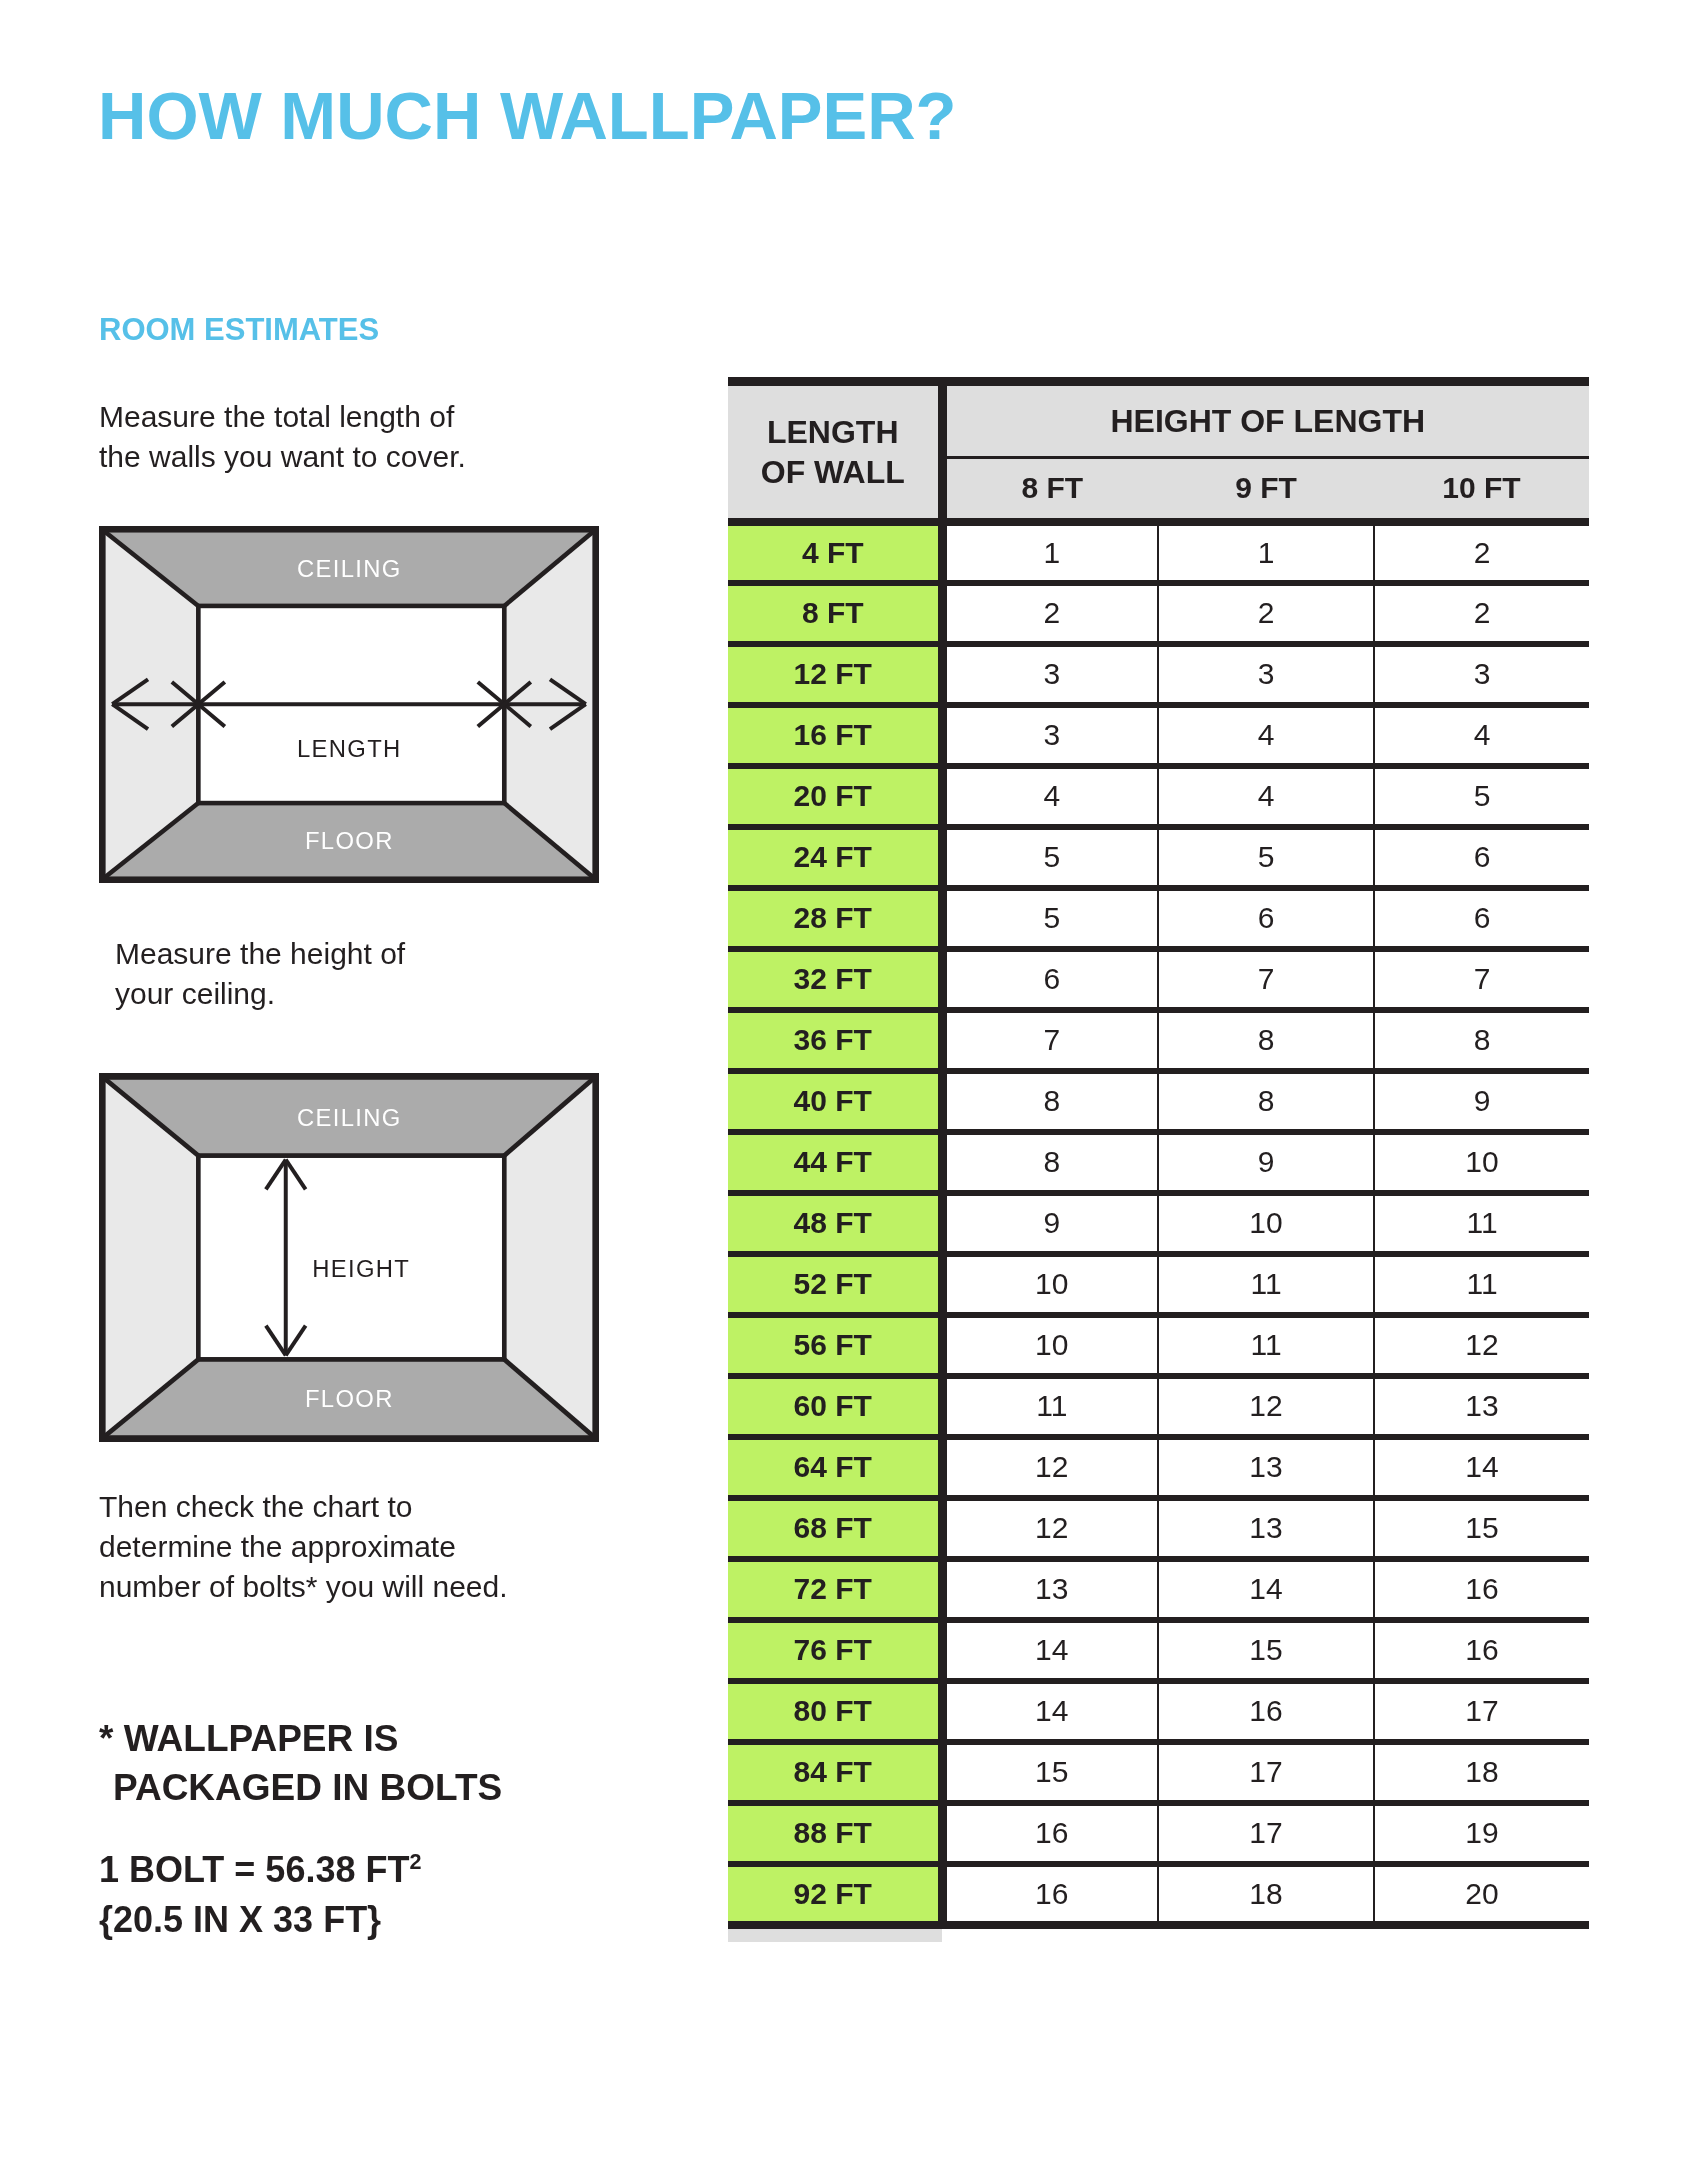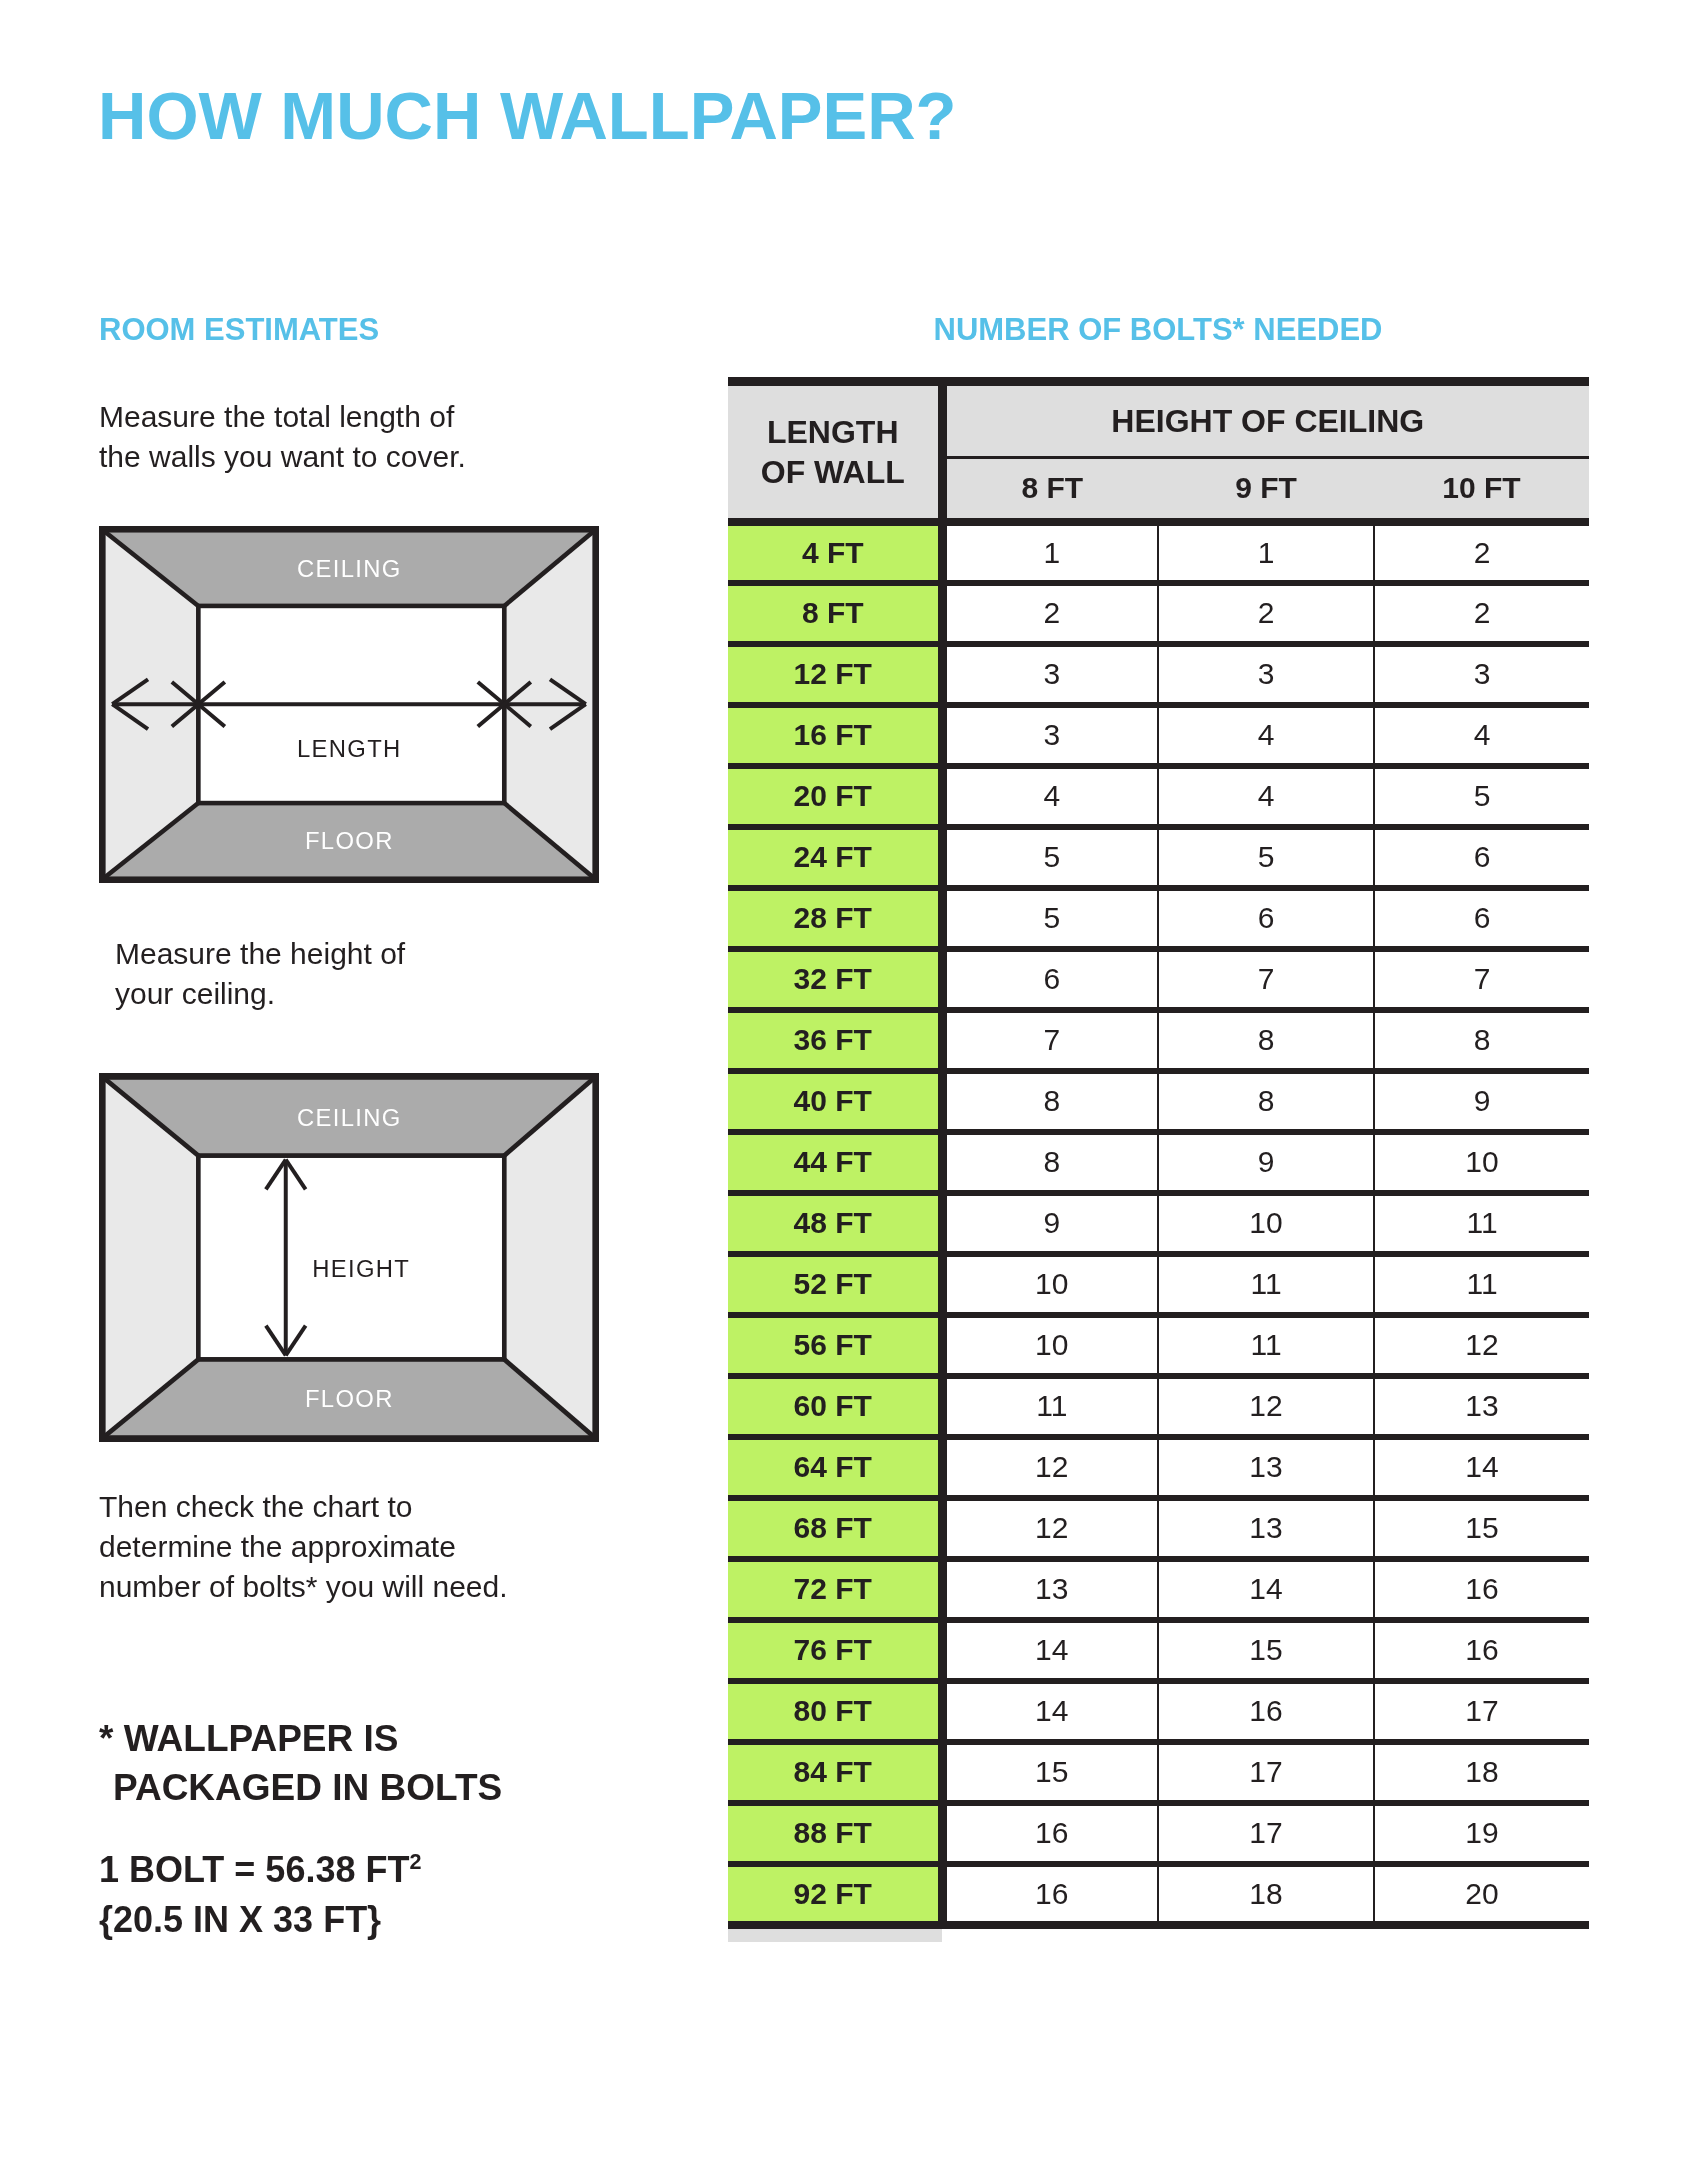--- a/index.html
+++ b/index.html
@@ -148,35 +148,34 @@
   <div class="footnote">
     <div>* WALLPAPER IS</div>
     <div class="indent">PACKAGED IN BOLTS</div>
   </div>
 
   <div class="bolt-info">
     <div><span>1 BOLT = 56.38 FT</span><sup>2</sup></div>
     <div>{20.5 IN X 33 FT}</div>
   </div>
 
-  <div class="table-heading">NUMBER OF BOLTS* NEEDED</div>
 
   <div class="table-wrap">
     <table class="bolts">
       <colgroup>
         <col style="width:214px">
           <col style="width:216px">
           <col style="width:216px">
           <col style="width:215px">
       </colgroup>
       <thead>
         <tr class="hoc-row">
           <td class="corner" rowspan="2">LENGTH
 OF WALL</td>
-          <td class="hoc" colspan="3">HEIGHT OF CEILING</td>
+          <td class="hoc" colspan="3">HEIGHT OF LENGTH</td>
         </tr>
         <tr class="sub-row">
           <td class="sub">8 FT</td>
           <td class="sub">9 FT</td>
           <td class="sub">10 FT</td>
         </tr>
       </thead>
       <tbody>
           <tr>
             <td class="rowhead">4 FT</td>

